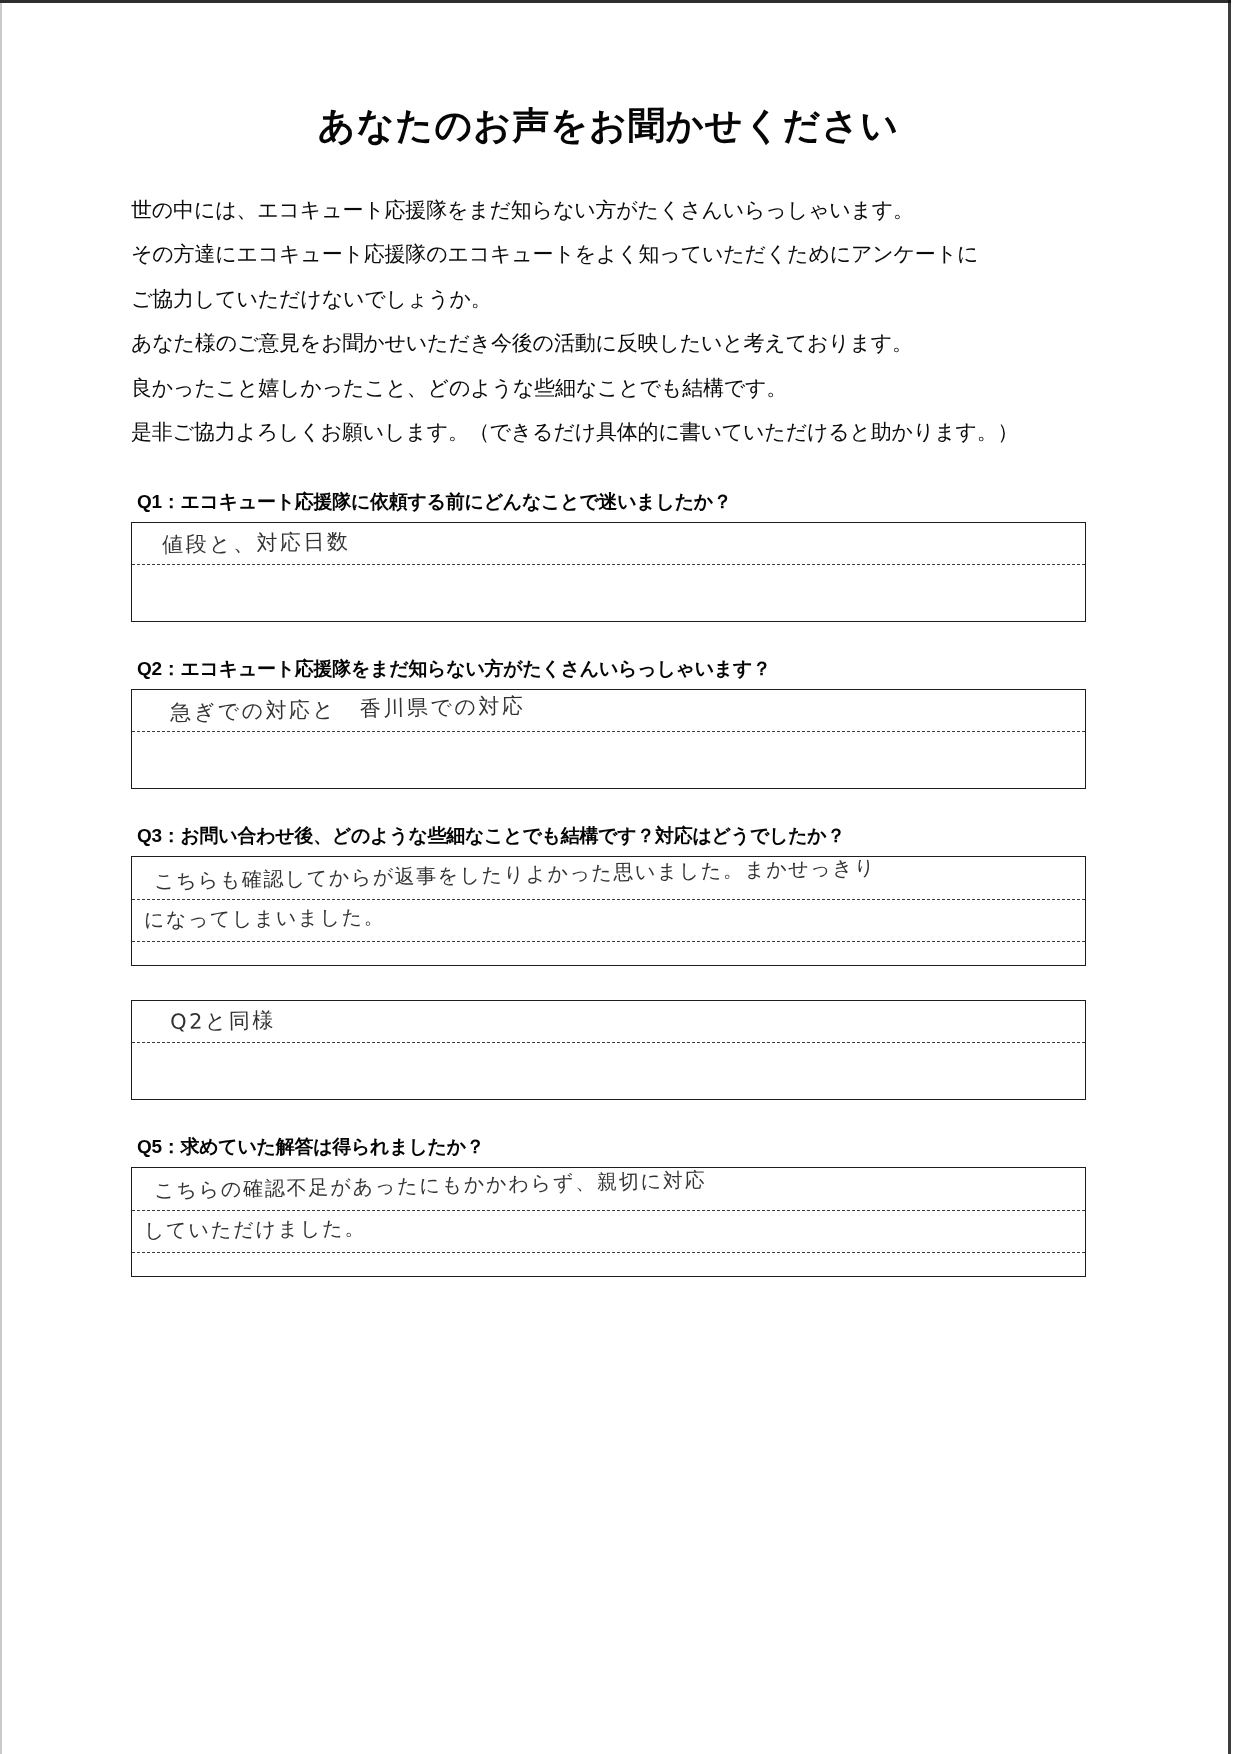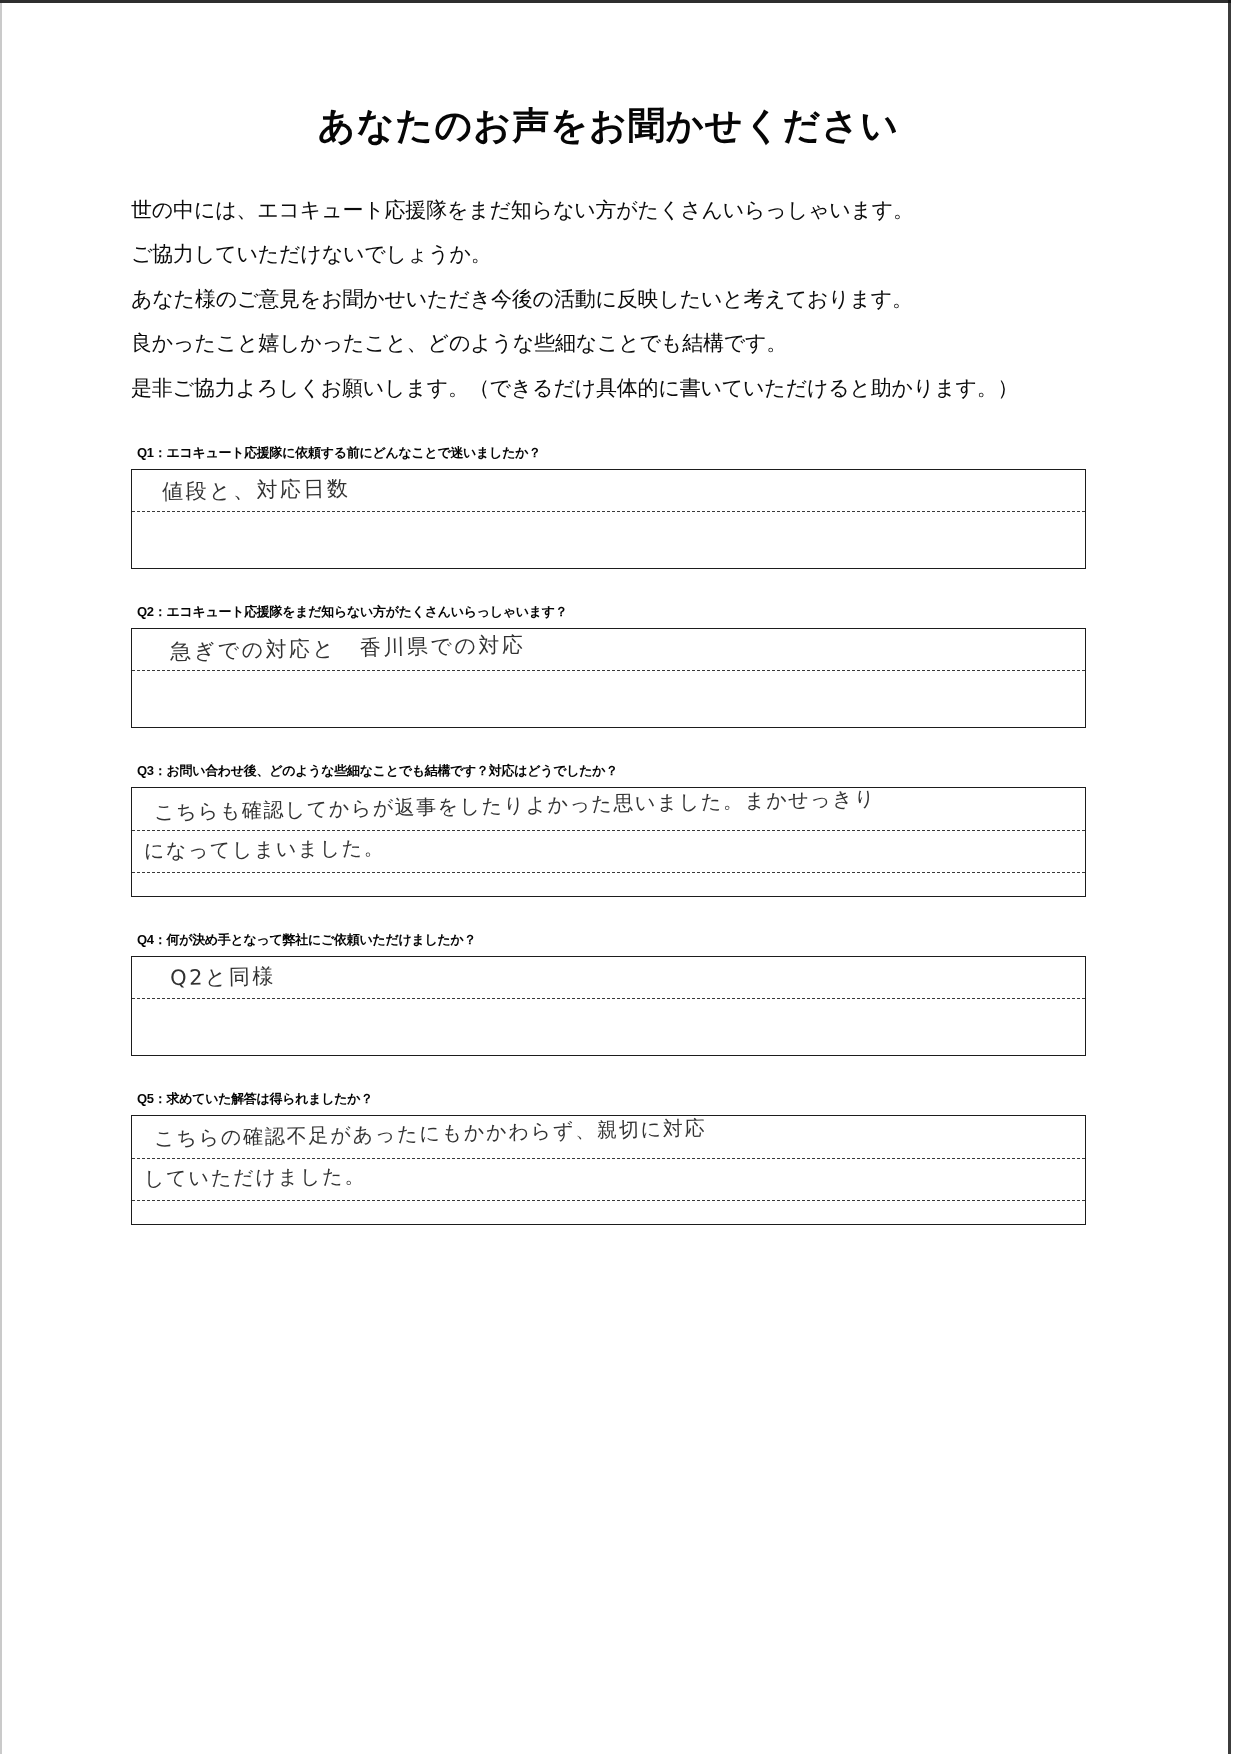--- a/index.html
+++ b/index.html
@@ -80,21 +80,21 @@
 
   .question-block {
     margin-top: 34px;
   }
   .question-block.first {
     margin-top: 40px;
   }
 
   .q-heading {
     margin: 0 0 7px 6px;
-    font-size: 13px;
+    font-size: 19px;
     font-weight: bold;
     letter-spacing: -0.3px;
     color: #050505;
     white-space: nowrap;
   }
 
   .answer-box {
     position: relative;
     border: 1px solid #1d1d1d;
     background: #ffffff;
@@ -135,20 +135,21 @@
   <div class="scan-edge-top"></div>
   <div class="scan-edge-right"></div>
   <div class="scan-edge-left"></div>
 
   <div class="content">
 
     <h1 class="form-title">あなたのお声をお聞かせください</h1>
 
     <div class="intro">
       <p>世の中には、エコキュート応援隊をまだ知らない方がたくさんいらっしゃいます。</p>
+      <p>その方達にエコキュート応援隊のエコキュートをよく知っていただくためにアンケートに</p>
       <p>ご協力していただけないでしょうか。</p>
       <p>あなた様のご意見をお聞かせいただき今後の活動に反映したいと考えております。</p>
       <p>良かったこと嬉しかったこと、どのような些細なことでも結構です。</p>
       <p>是非ご協力よろしくお願いします。（できるだけ具体的に書いていただけると助かります。）</p>
     </div>
 
     <div class="question-block first">
       <div class="q-heading">Q1：エコキュート応援隊に依頼する前にどんなことで迷いましたか？</div>
       <div class="answer-box" style="height:100px;">
         <div class="rule" style="top:41px;"></div>
@@ -170,21 +171,20 @@
       <div class="q-heading">Q3：お問い合わせ後、どのような些細なことでも結構です？対応はどうでしたか？</div>
       <div class="answer-box" style="height:110px;">
         <div class="rule" style="top:42px;"></div>
         <div class="rule" style="top:84px;"></div>
         <div class="hand" style="left:22px; top:4px; font-size:20px; letter-spacing:1.5px;">こちらも確認してからが返事をしたりよかった思いました。まかせっきり</div>
         <div class="hand l2" style="left:12px; top:48px; font-size:20px; letter-spacing:1.5px;">になってしまいました。</div>
       </div>
     </div>
 
     <div class="question-block">
-      <div class="q-heading">Q4：何が決め手となって弊社にご依頼いただけましたか？</div>
       <div class="answer-box" style="height:100px;">
         <div class="rule" style="top:41px;"></div>
         <div class="hand" style="left:38px; top:6px;">Q2と同様</div>
         <div class="hand l2" style="left:26px; top:48px;"></div>
       </div>
     </div>
 
     <div class="question-block">
       <div class="q-heading">Q5：求めていた解答は得られましたか？</div>
       <div class="answer-box" style="height:110px;">

